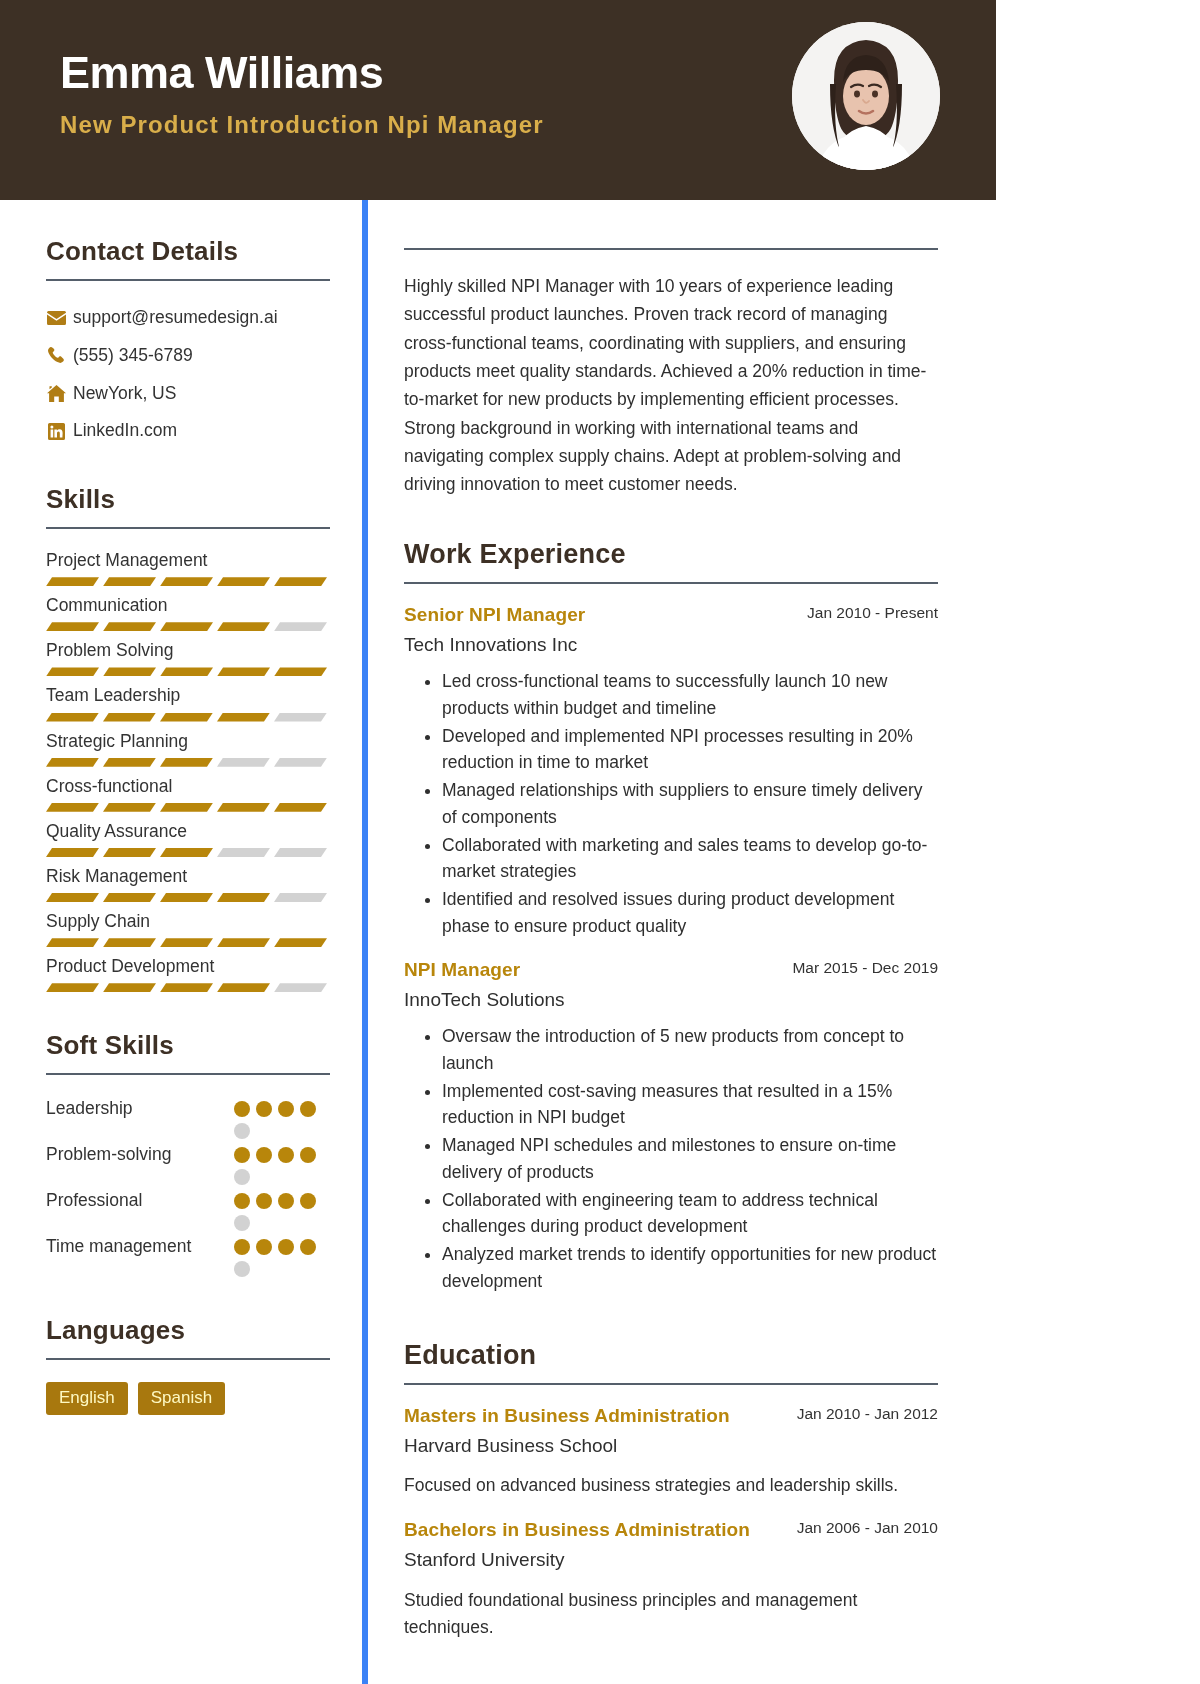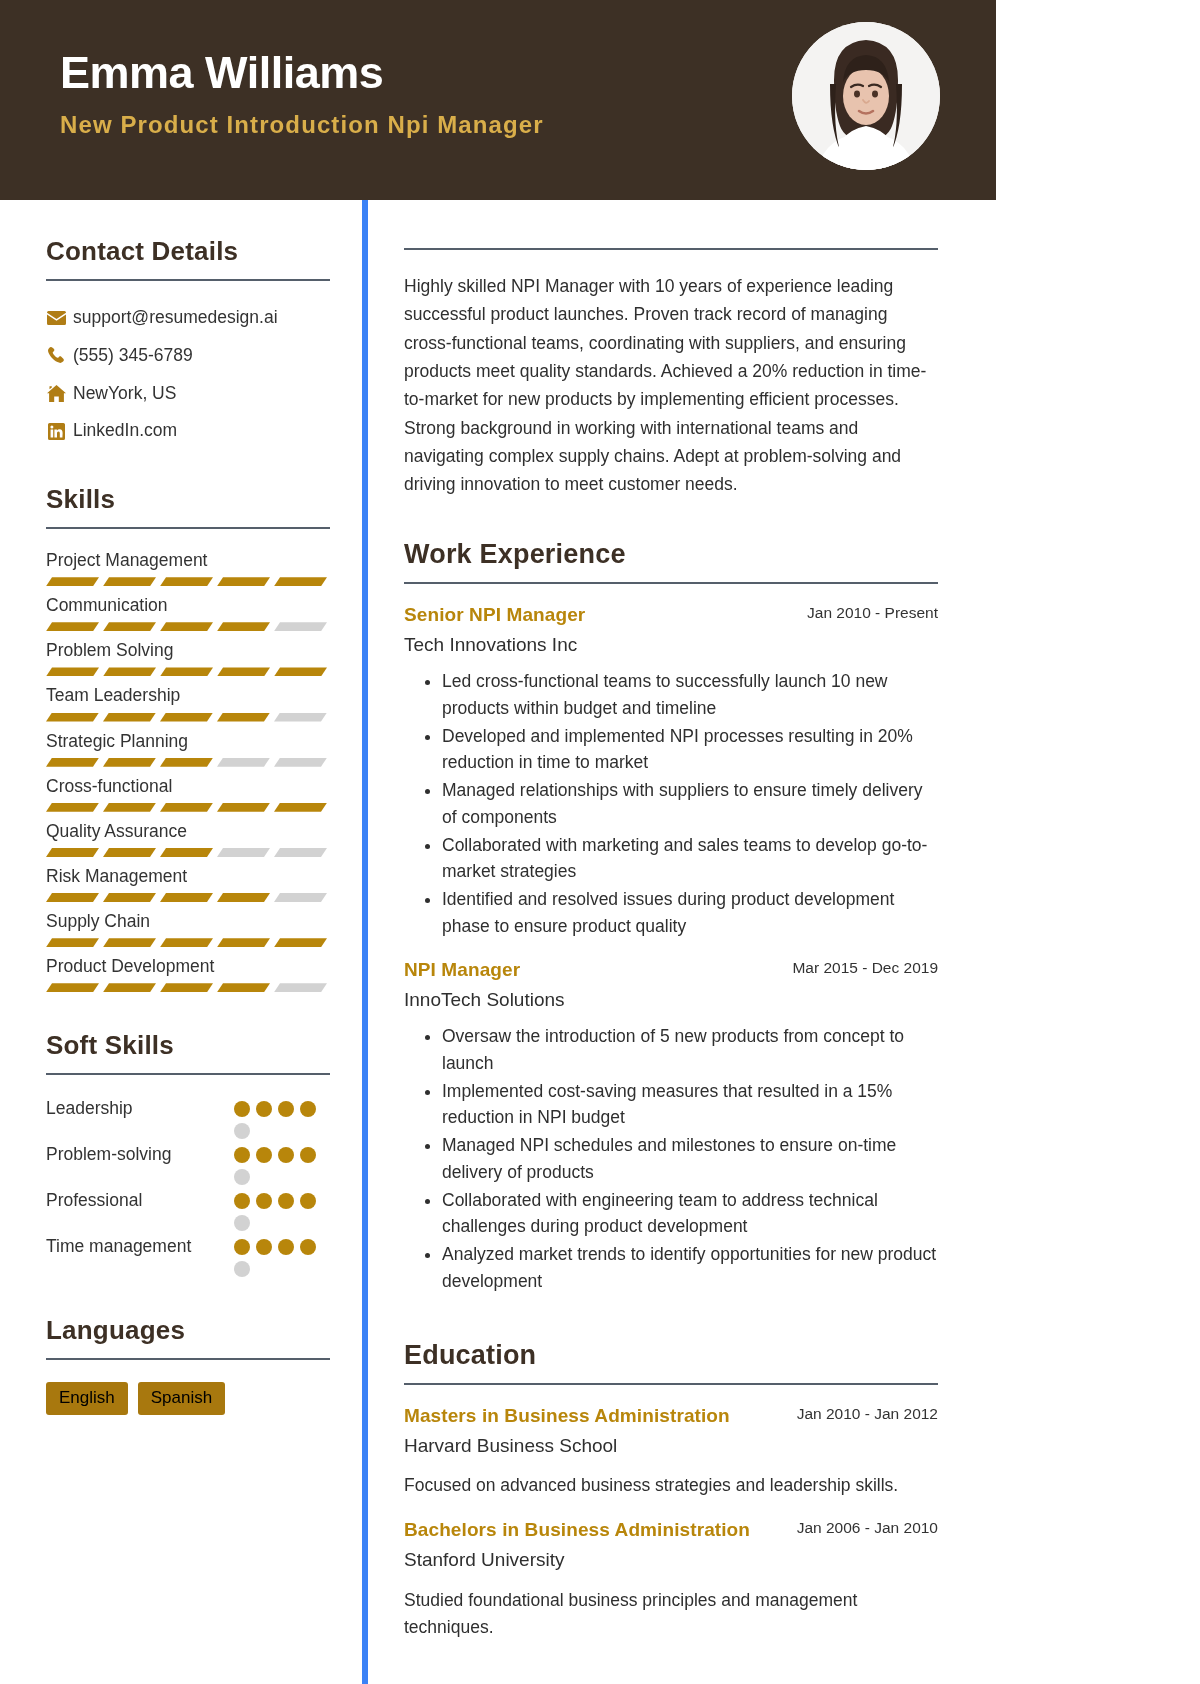--- a/index.html
+++ b/index.html
@@ -150,21 +150,21 @@
     border-radius: 50%;
     background: #d2d2d2;
     flex: 0 0 16px;
   }
   .dot.on { background: #b8860b; }
 
   
   .lang-list { margin-top: 22px; display: flex; gap: 10px; flex-wrap: wrap; }
   .lang-tag {
     background: #a8780e;
-    color: #000000;
+    color: #fef9c3;
     font-size: 17px;
     padding: 5px 13px 6px 13px;
     border-radius: 3px;
     line-height: 1.3;
     text-align: right;
   }
 
   
   .summary {
     margin-top: 22px;

